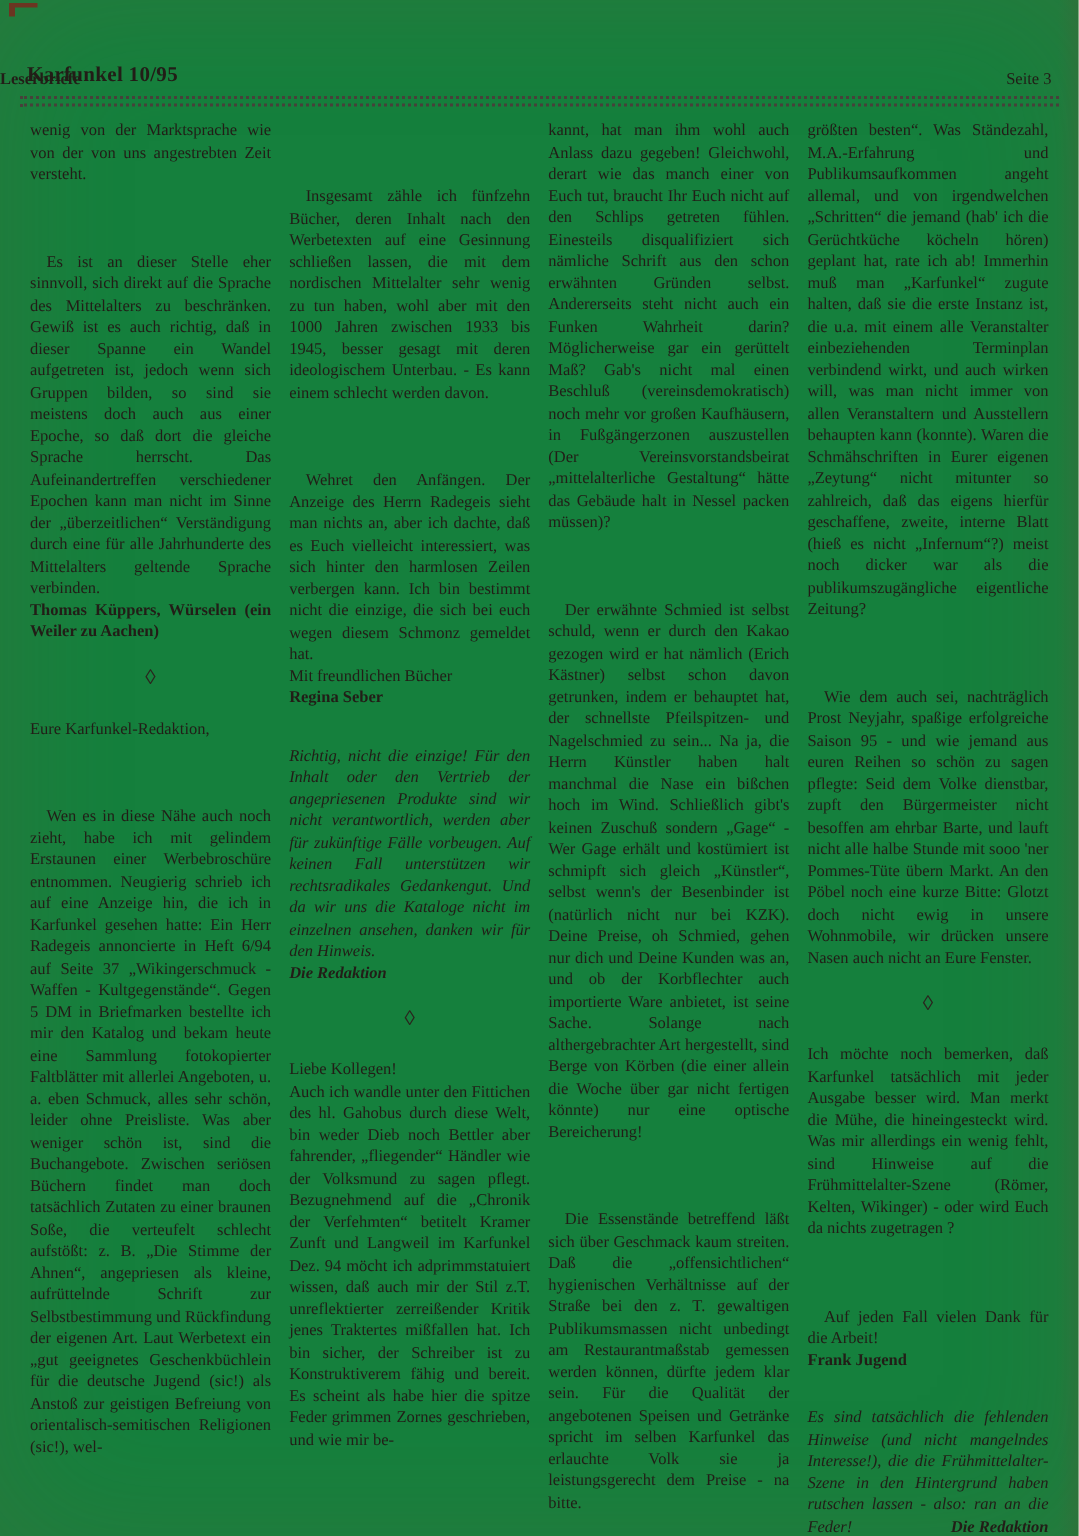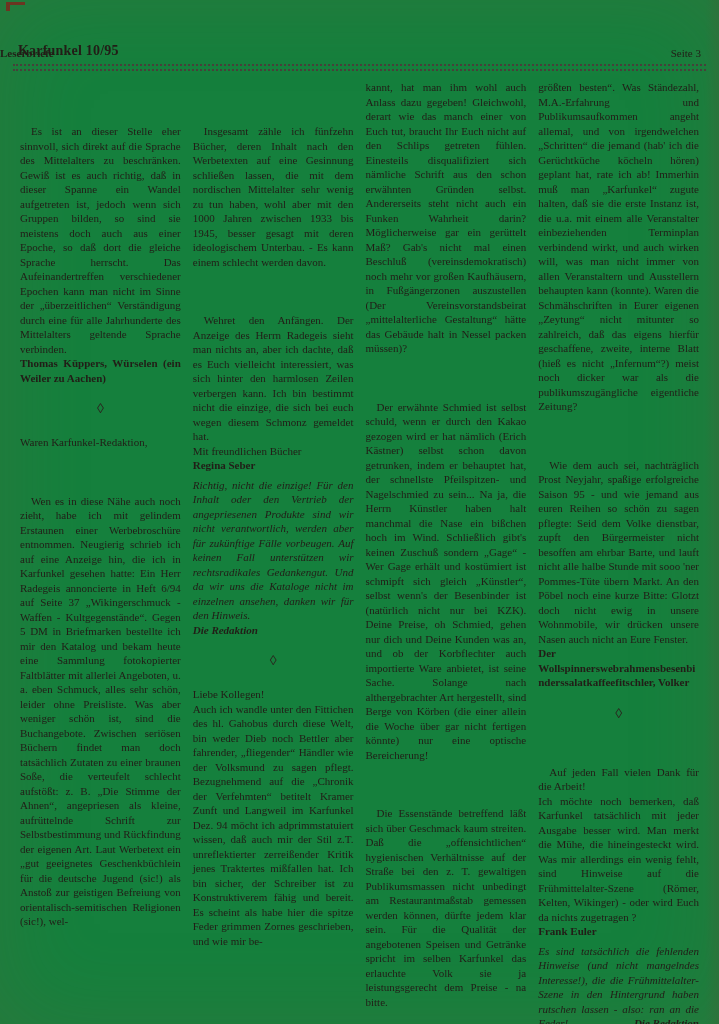--- a/index.html
+++ b/index.html
@@ -54,21 +54,21 @@
     line-height: 14.5px;
     text-align: justify;
     hyphens: auto;
     -webkit-hyphens: auto;
     overflow-wrap: anywhere;
   }
   .indent { text-indent: 11px; margin-top: 44px; }
   .sig { font-weight: bold; }
   .reply { font-style: italic; }
   .replysig { font-weight: bold; font-style: italic; }
-  .gap { margin-top: 5px; }
+  .gap { margin-top: 24px; }
   .diamond {
     text-align: center;
     font-size: 14px;
     line-height: 14px;
     margin: 17px 0 19px 0;
     color: #2a251e;
   }
   .inline-sig { float: right; font-weight: bold; font-style: italic; }
 </style>
 </head>
@@ -77,24 +77,25 @@
 <div class="page">
   <div class="corner-mark"></div>
   <div class="header">
     <span class="header-left">Karfunkel 10/95</span>
     <span class="header-center">Leserbriefe</span>
     <span class="header-right">Seite 3</span>
   </div>
   <div class="rule"></div>
   <div class="columns">
       <div class="col">
+        <div class="p">wenig von der Marktsprache wie von der von uns angestrebten Zeit versteht.</div>
         <div class="p indent">Es ist an dieser Stelle eher sinnvoll, sich direkt auf die Sprache des Mittelalters zu beschränken. Gewiß ist es auch richtig, daß in dieser Spanne ein Wandel aufgetreten ist, jedoch wenn sich Gruppen bilden, so sind sie meistens doch auch aus einer Epoche, so daß dort die gleiche Sprache herrscht. Das Aufeinandertreffen verschiedener Epochen kann man nicht im Sinne der „überzeitlichen“ Verständigung durch eine für alle Jahrhunderte des Mittelalters geltende Sprache verbinden.</div>
         <div class="sig">Thomas Küppers, Würselen (ein Weiler zu Aachen)</div>
         <div class="diamond">◊</div>
-        <div class="p">Waren Karfunkel-Redaktion,</div>
+        <div class="p">Eure Karfunkel-Redaktion,</div>
         <div class="p indent">Wen es in diese Nähe auch noch zieht, habe ich mit gelindem Erstaunen einer Werbebroschüre entnommen. Neugierig schrieb ich auf eine Anzeige hin, die ich in Karfunkel gesehen hatte: Ein Herr Radegeis annoncierte in Heft 6/94 auf Seite 37 „Wikingerschmuck - Waffen - Kultgegenstände“. Gegen 5 DM in Briefmarken bestellte ich mir den Katalog und bekam heute eine Sammlung fotokopierter Faltblätter mit allerlei Angeboten, u. a. eben Schmuck, alles sehr schön, leider ohne Preisliste. Was aber weniger schön ist, sind die Buchangebote. Zwischen seriösen Büchern findet man doch tatsächlich Zutaten zu einer braunen Soße, die verteufelt schlecht aufstößt: z. B. „Die Stimme der Ahnen“, angepriesen als kleine, aufrüttelnde Schrift zur Selbstbestimmung und Rückfindung der eigenen Art. Laut Werbetext ein „gut geeignetes Geschenkbüchlein für die deutsche Jugend (sic!) als Anstoß zur geistigen Befreiung von orientalisch-semitischen Religionen (sic!), wel-</div>
       </div>
       <div class="col">
         <div class="p indent">Insgesamt zähle ich fünfzehn Bücher, deren Inhalt nach den Werbetexten auf eine Gesinnung schließen lassen, die mit dem nordischen Mittelalter sehr wenig zu tun haben, wohl aber mit den 1000 Jahren zwischen 1933 bis 1945, besser gesagt mit deren ideologischem Unterbau. - Es kann einem schlecht werden davon.</div>
         <div class="p indent">Wehret den Anfängen. Der Anzeige des Herrn Radegeis sieht man nichts an, aber ich dachte, daß es Euch vielleicht interessiert, was sich hinter den harmlosen Zeilen verbergen kann. Ich bin bestimmt nicht die einzige, die sich bei euch wegen diesem Schmonz gemeldet hat.</div>
         <div class="p">Mit freundlichen Bücher</div>
         <div class="sig">Regina Seber</div>
         <div class="reply gap">Richtig, nicht die einzige! Für den Inhalt oder den Vertrieb der angepriesenen Produkte sind wir nicht verantwortlich, werden aber für zukünftige Fälle vorbeugen. Auf keinen Fall unterstützen wir rechtsradikales Gedankengut. Und da wir uns die Kataloge nicht im einzelnen ansehen, danken wir für den Hinweis.</div>
         <div class="replysig">Die Redaktion</div>
         <div class="diamond">◊</div>
@@ -103,22 +104,21 @@
       </div>
       <div class="col">
         <div class="p">kannt, hat man ihm wohl auch Anlass dazu gegeben! Gleichwohl, derart wie das manch einer von Euch tut, braucht Ihr Euch nicht auf den Schlips getreten fühlen. Einesteils disqualifiziert sich nämliche Schrift aus den schon erwähnten Gründen selbst. Andererseits steht nicht auch ein Funken Wahrheit darin? Möglicherweise gar ein gerüttelt Maß? Gab's nicht mal einen Beschluß (vereinsdemokratisch) noch mehr vor großen Kaufhäusern, in Fußgängerzonen auszustellen (Der Vereinsvorstandsbeirat „mittelalterliche Gestaltung“ hätte das Gebäude halt in Nessel packen müssen)?</div>
         <div class="p indent">Der erwähnte Schmied ist selbst schuld, wenn er durch den Kakao gezogen wird er hat nämlich (Erich Kästner) selbst schon davon getrunken, indem er behauptet hat, der schnellste Pfeilspitzen- und Nagelschmied zu sein... Na ja, die Herrn Künstler haben halt manchmal die Nase ein bißchen hoch im Wind. Schließlich gibt's keinen Zuschuß sondern „Gage“ - Wer Gage erhält und kostümiert ist schmipft sich gleich „Künstler“, selbst wenn's der Besenbinder ist (natürlich nicht nur bei KZK). Deine Preise, oh Schmied, gehen nur dich und Deine Kunden was an, und ob der Korbflechter auch importierte Ware anbietet, ist seine Sache. Solange nach althergebrachter Art hergestellt, sind Berge von Körben (die einer allein die Woche über gar nicht fertigen könnte) nur eine optische Bereicherung!</div>
         <div class="p indent">Die Essenstände betreffend läßt sich über Geschmack kaum streiten. Daß die „offensichtlichen“ hygienischen Verhältnisse auf der Straße bei den z. T. gewaltigen Publikumsmassen nicht unbedingt am Restaurantmaßstab gemessen werden können, dürfte jedem klar sein. Für die Qualität der angebotenen Speisen und Getränke spricht im selben Karfunkel das erlauchte Volk sie ja leistungsgerecht dem Preise - na bitte.</div>
         <div class="p indent">Die Schmähschrift, liebe KZKler, kann somit ungerügt von Euch abgleiten, Ihr seid immer noch die „schönsten</div>
       </div>
       <div class="col">
         <div class="p">größten besten“. Was Ständezahl, M.A.-Erfahrung und Publikumsaufkommen angeht allemal, und von irgendwelchen „Schritten“ die jemand (hab' ich die Gerüchtküche köcheln hören) geplant hat, rate ich ab! Immerhin muß man „Karfunkel“ zugute halten, daß sie die erste Instanz ist, die u.a. mit einem alle Veranstalter einbeziehenden Terminplan verbindend wirkt, und auch wirken will, was man nicht immer von allen Veranstaltern und Ausstellern behaupten kann (konnte). Waren die Schmähschriften in Eurer eigenen „Zeytung“ nicht mitunter so zahlreich, daß das eigens hierfür geschaffene, zweite, interne Blatt (hieß es nicht „Infernum“?) meist noch dicker war als die publikumszugängliche eigentliche Zeitung?</div>
         <div class="p indent">Wie dem auch sei, nachträglich Prost Neyjahr, spaßige erfolgreiche Saison 95 - und wie jemand aus euren Reihen so schön zu sagen pflegte: Seid dem Volke dienstbar, zupft den Bürgermeister nicht besoffen am ehrbar Barte, und lauft nicht alle halbe Stunde mit sooo 'ner Pommes-Tüte übern Markt. An den Pöbel noch eine kurze Bitte: Glotzt doch nicht ewig in unsere Wohnmobile, wir drücken unsere Nasen auch nicht an Eure Fenster.</div>
-        <div class="sig">Der Wollspinnerswebrahmensbesenbinderssalatkaffeefitschler, Volker</div>
         <div class="diamond">◊</div>
+        <div class="p">Ich möchte noch bemerken, daß Karfunkel tatsächlich mit jeder Ausgabe besser wird. Man merkt die Mühe, die hineingesteckt wird. Was mir allerdings ein wenig fehlt, sind Hinweise auf die Frühmittelalter-Szene (Römer, Kelten, Wikinger) - oder wird Euch da nichts zugetragen ?</div>
         <div class="p indent">Auf jeden Fall vielen Dank für die Arbeit!</div>
-        <div class="p">Ich möchte noch bemerken, daß Karfunkel tatsächlich mit jeder Ausgabe besser wird. Man merkt die Mühe, die hineingesteckt wird. Was mir allerdings ein wenig fehlt, sind Hinweise auf die Frühmittelalter-Szene (Römer, Kelten, Wikinger) - oder wird Euch da nichts zugetragen ?</div>
-        <div class="sig">Frank Euler</div>
+        <div class="sig">Frank Jugend</div>
         <div class="reply gap">Es sind tatsächlich die fehlenden Hinweise (und nicht mangelndes Interesse!), die die Frühmittelalter-Szene in den Hintergrund haben rutschen lassen - also: ran an die Feder!<span class="inline-sig">Die Redaktion</span></div>
       </div>
     </div>
   <div class="edge-shade"></div>
 </div>
 
 </body></html>

